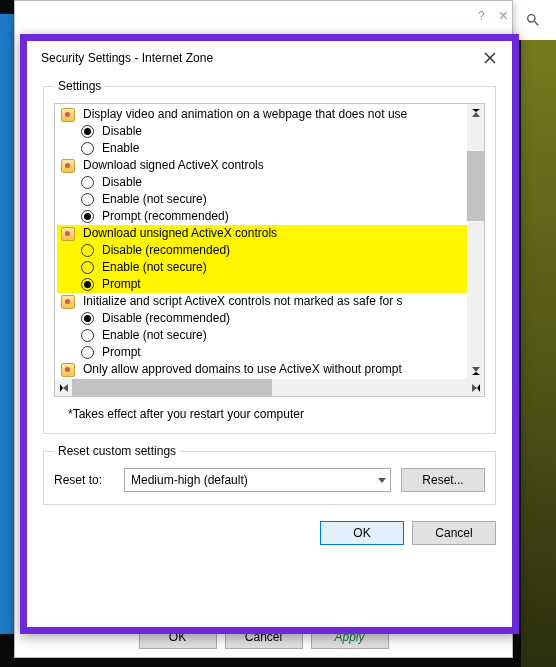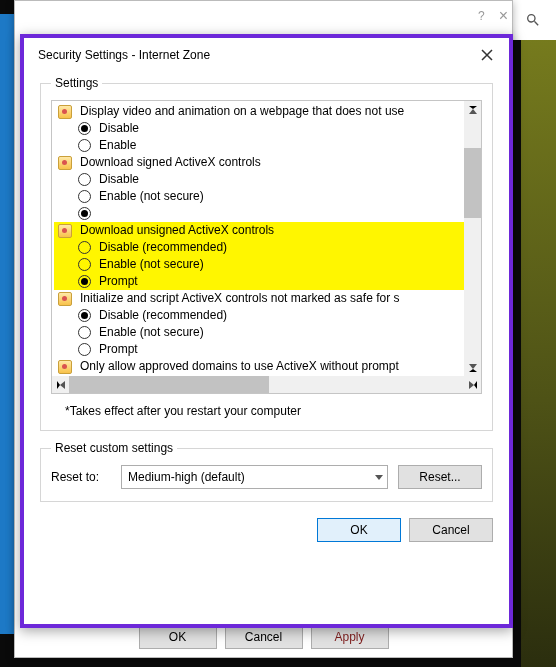--- a/index.html
+++ b/index.html
@@ -9,25 +9,25 @@
   .blue-strip{position:absolute;left:0;top:14px;width:20px;height:620px;background:#1d79c6;}
   .searchbar{position:absolute;right:0;top:0;width:46px;height:40px;background:#fff;display:flex;align-items:center;justify-content:center;}
   .searchbar svg{width:16px;height:16px;fill:#555;}
   
   
   .parent-win{position:absolute;left:14px;top:0;width:497px;height:656px;background:#fff;border:1px solid #bbb;box-shadow:0 2px 8px rgba(0,0,0,.3);}
   .parent-title{height:30px;line-height:30px;padding-left:10px;color:#555;font-size:12px;}
   .parent-ctrls{position:absolute;right:4px;top:0;display:flex;gap:14px;height:30px;align-items:center;color:#999;}
   .parent-buttons{position:absolute;left:0;bottom:8px;width:100%;display:flex;gap:8px;justify-content:center;}
   .btn{min-width:78px;height:24px;border:1px solid #adadad;background:#e1e1e1;font-family:inherit;font-size:12px;cursor:pointer;}
-  .btn[disabled]{color:#7f1d1d;}
+  .btn[disabled]{color:#15803d;font-style:italic;}
   .btn.primary{background:#e1f0fb;border-color:#0078d7;}
 
   
-  .modal{position:absolute;left:20px;top:34px;width:485px;height:586px;background:#fff;border:4px solid #6d28d9;box-shadow:0 3px 12px rgba(0,0,0,.35);}
+  .modal{position:absolute;left:20px;top:34px;width:485px;height:586px;background:#fff;border:7px solid #6d28d9;box-shadow:0 3px 12px rgba(0,0,0,.35);}
   .modal-header{height:34px;display:flex;align-items:center;justify-content:space-between;padding:0 10px 0 14px;}
   .modal-title{font-size:12px;color:#000;}
   .modal-close{width:24px;height:24px;display:flex;align-items:center;justify-content:center;cursor:pointer;}
   .modal-close svg{width:12px;height:12px;stroke:#333;stroke-width:1.5;fill:none;}
   .modal-body{padding:4px 16px 0 16px;}
   
   fieldset{border:1px solid #d6d6d6;margin:0 0 10px 0;padding:10px 10px 12px 10px;}
   legend{padding:0 4px;color:#000;font-size:12px;}
   
   .tree-box{position:relative;border:1px solid #c5c5c5;background:#fff;height:292px;overflow:hidden;}
@@ -122,20 +122,21 @@
               <div class="line opt">
                 <span class="radio"></span>
                 <span>Disable</span>
               </div>
               <div class="line opt">
                 <span class="radio"></span>
                 <span>Enable (not secure)</span>
               </div>
               <div class="line opt">
                 <span class="radio on"></span>
+                <span>Prompt (recommended)</span>
               </div>
               <div class="line group hl">
                 <span class="activex-icon"></span>
                 <span>Download unsigned ActiveX controls</span>
               </div>
               <div class="line opt hl">
                 <span class="radio"></span>
                 <span>Disable (recommended)</span>
               </div>
               <div class="line opt hl">

